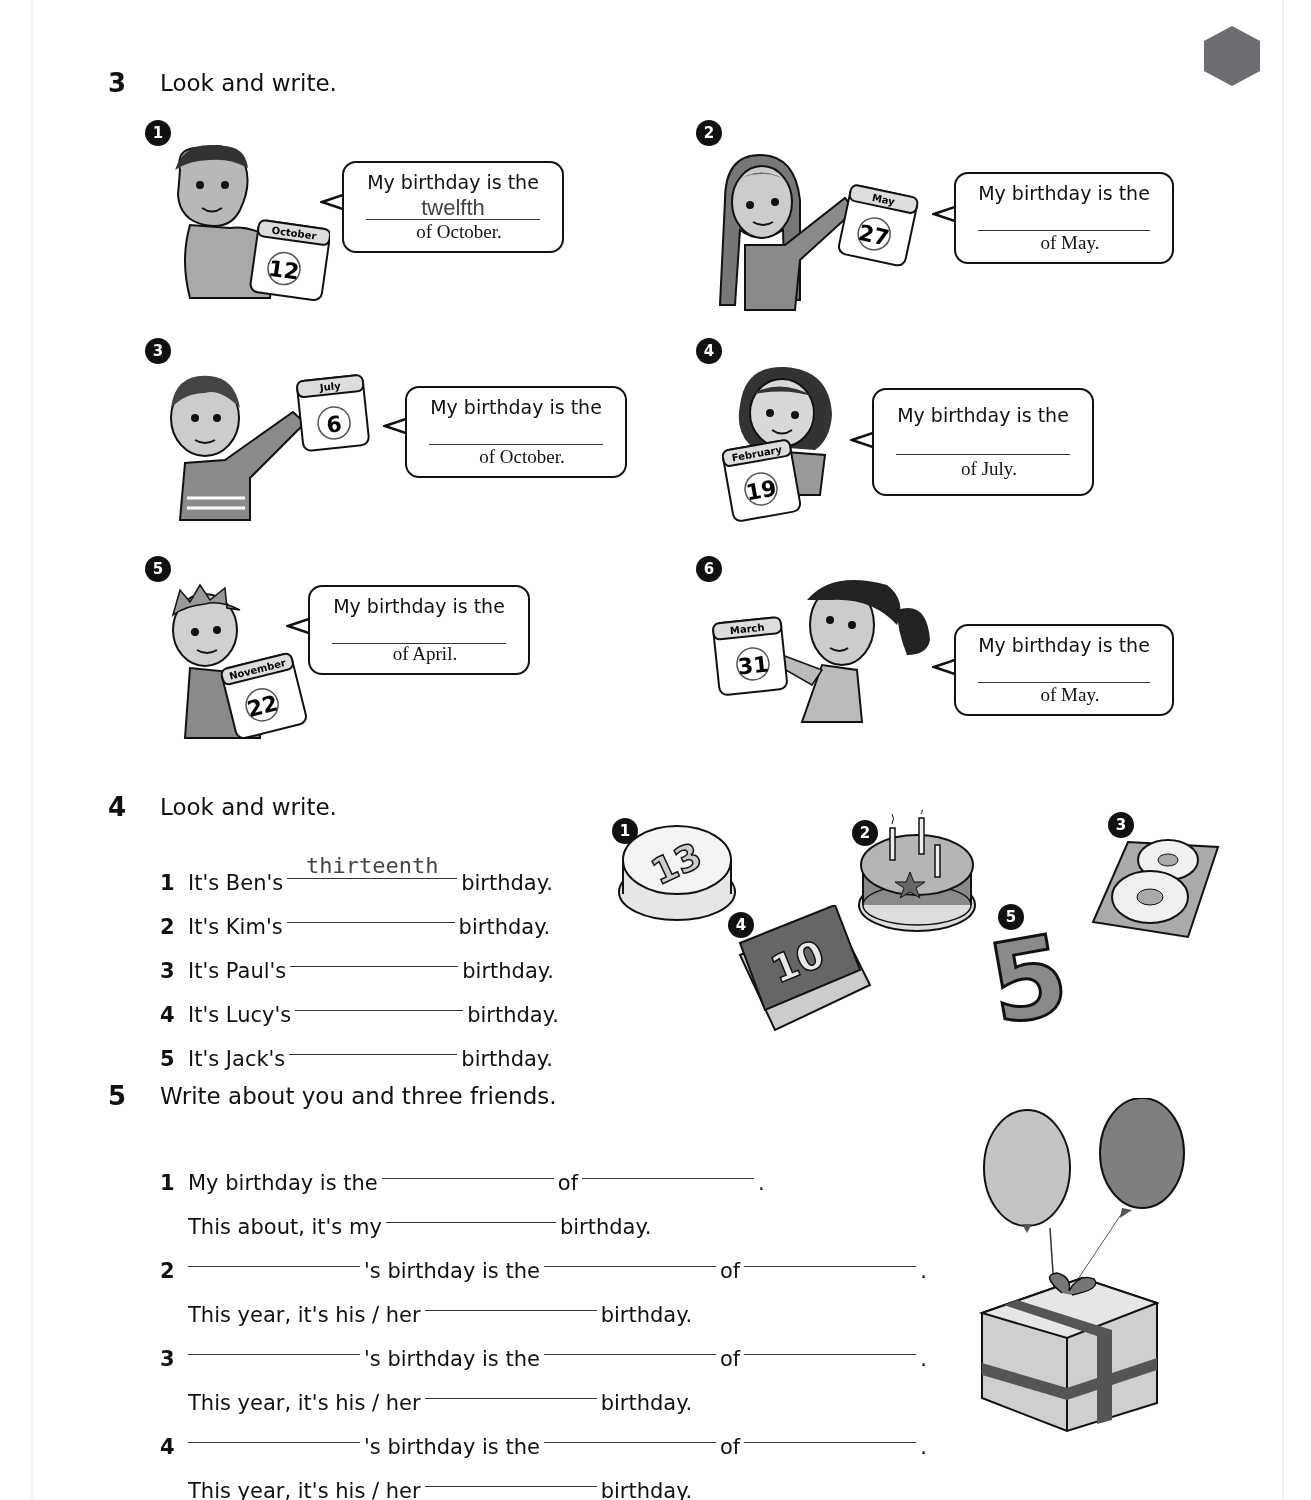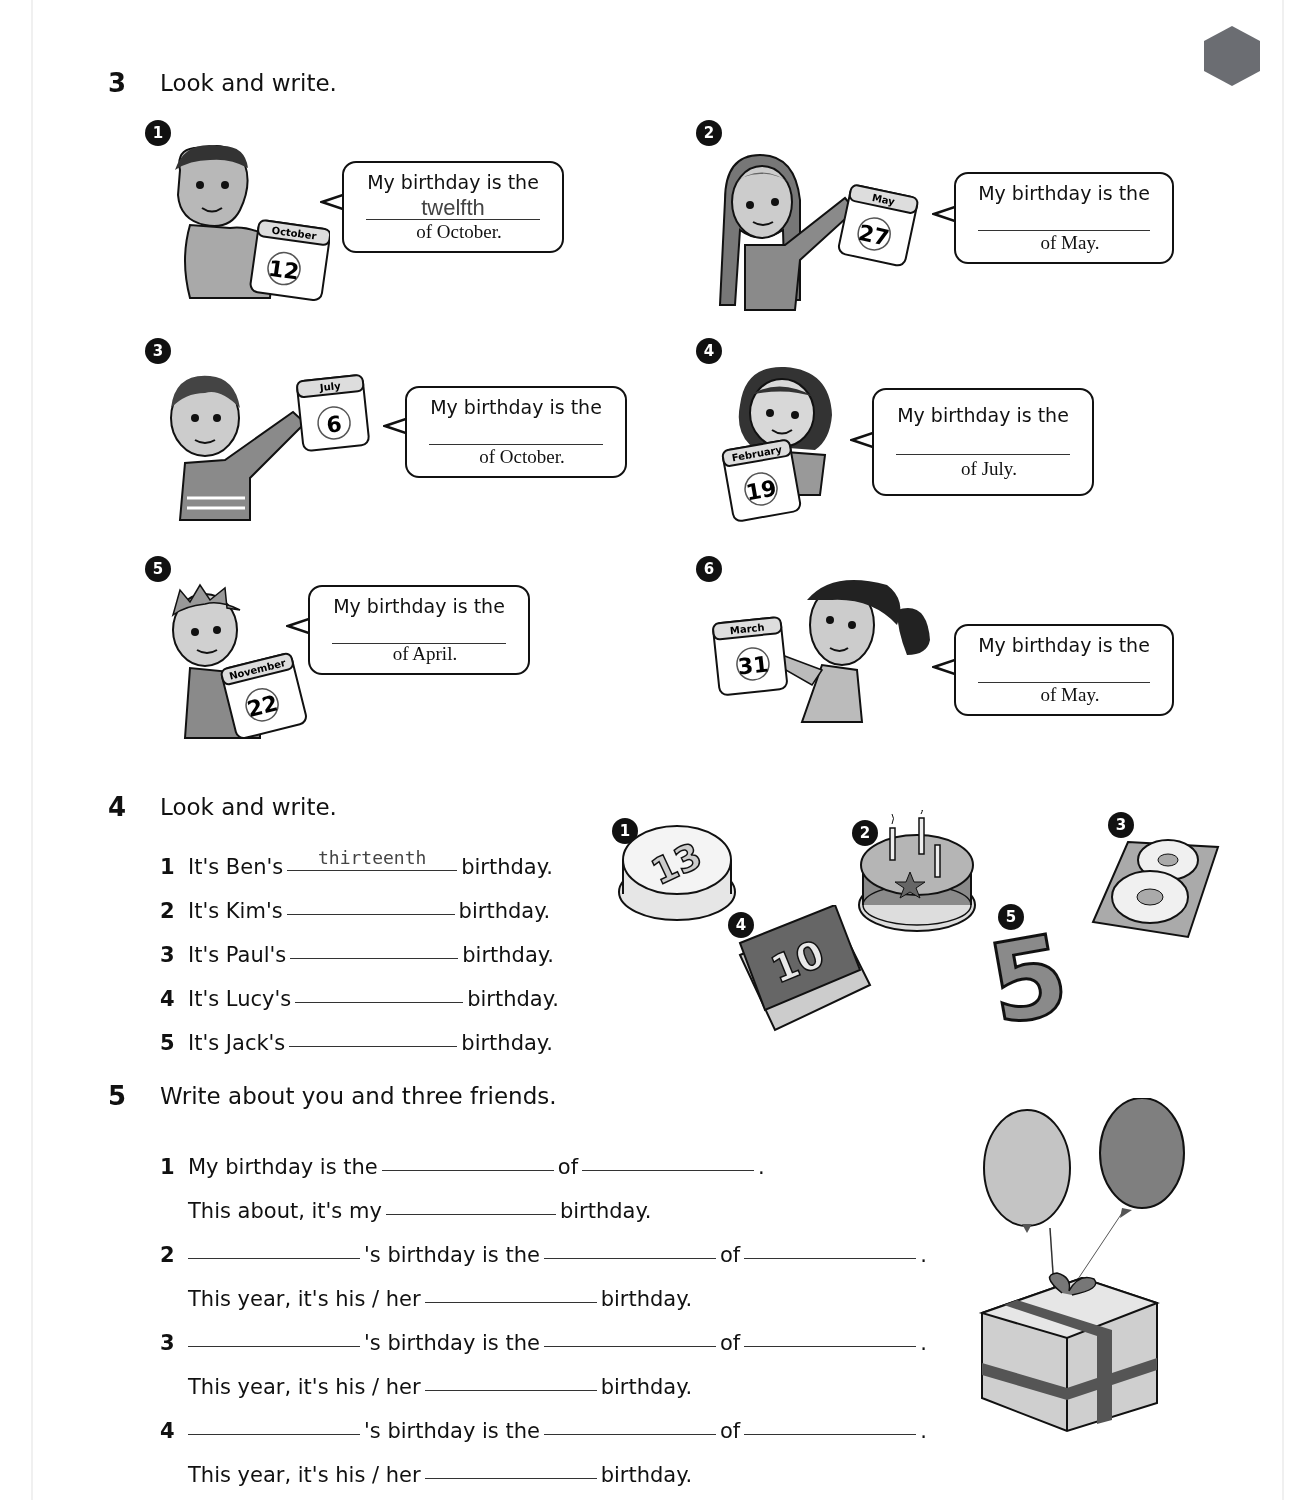--- a/index.html
+++ b/index.html
@@ -13,21 +13,21 @@
   .illus{position:absolute;}
   .bubble{position:absolute;border:2.5px solid #111;border-radius:14px;background:#fff;text-align:center;font-size:19px;box-sizing:border-box;}
   .bubble .l1{position:absolute;left:0;right:0;top:8px;}
   .bubble .ans{position:absolute;left:22px;right:22px;top:34px;height:22px;border-bottom:1.5px solid #333;font-family:Liberation Sans, sans-serif;font-size:22px;color:#444;line-height:22px;}
   .bubble .l2{position:absolute;left:12px;right:0;bottom:8px;font-family:Liberation Serif, serif;}
   .tail{position:absolute;width:26px;height:20px;}
   .cal-month{font-family:"DejaVu Sans",sans-serif;font-weight:bold;font-size:10px;}
   .cal-day{font-family:"DejaVu Sans",sans-serif;font-weight:bold;font-size:22px;}
   .line-row{position:absolute;font-size:21px;white-space:nowrap;display:flex;align-items:flex-end;}
   .line-row .num{font-weight:bold;width:28px;display:inline-block;}
-  .blank{display:inline-block;border-bottom:1.5px solid #333;height:24px;margin:8px 4px;vertical-align:bottom;font-family:"DejaVu Sans Mono",monospace;font-size:18px;color:#444;text-align:center;line-height:24px;}
+  .blank{display:inline-block;border-bottom:1.5px solid #333;height:24px;margin:16px 4px;vertical-align:bottom;font-family:"DejaVu Sans Mono",monospace;font-size:22px;color:#444;text-align:center;line-height:24px;}
 </style>
 </head>
 <body>
 
 <div class="page-edge-l"></div>
 <div class="page-edge-r"></div>
 
 <svg class="hexagon" viewBox="0 0 60 64">
   <polygon points="30,2 58,17 58,47 30,62 2,47 2,17" fill="#6b6d72"></polygon>
 </svg>

